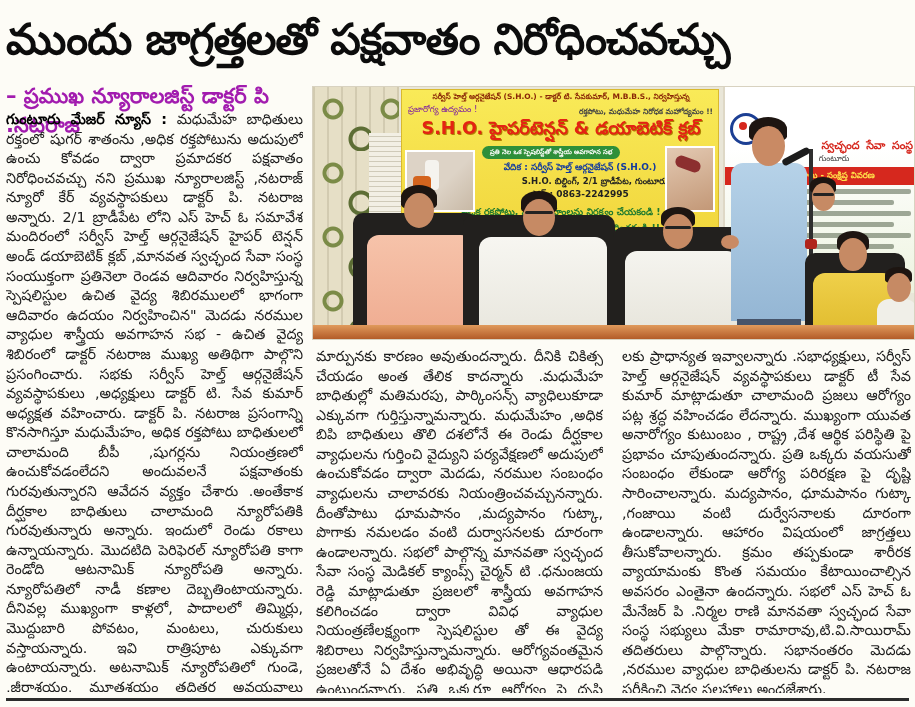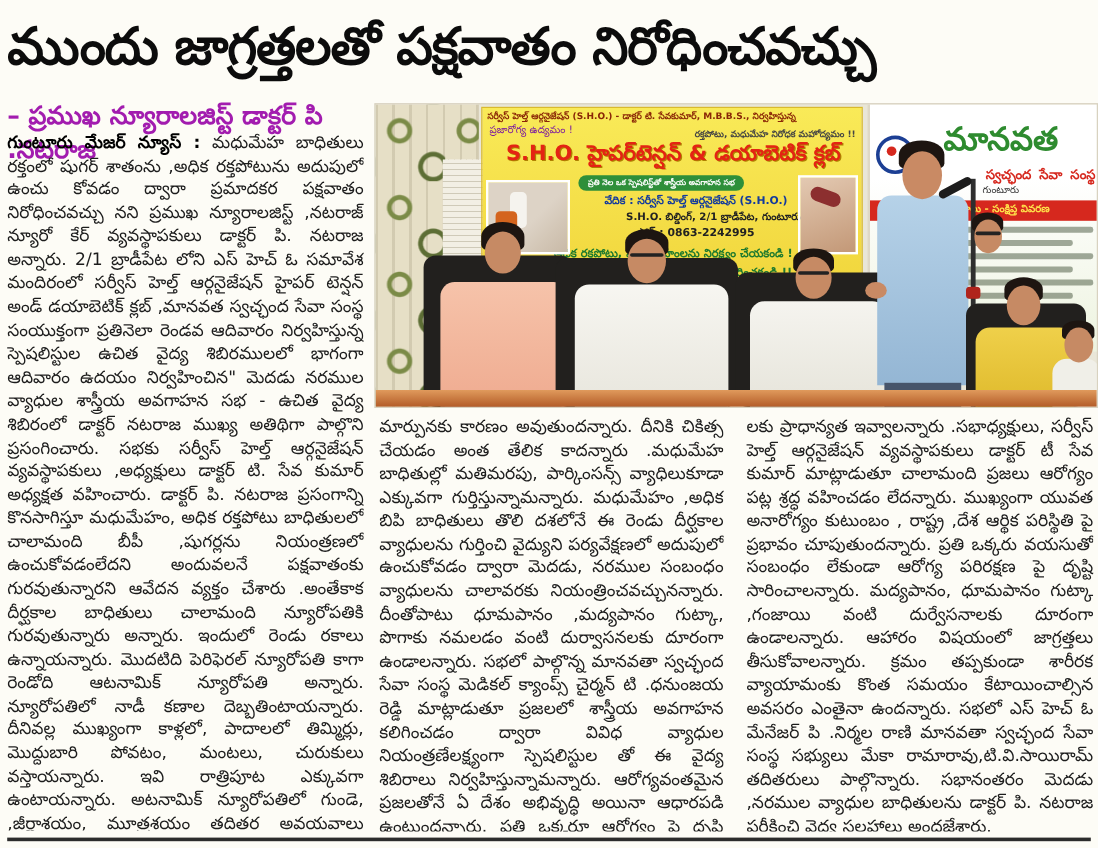--- a/index.html
+++ b/index.html
@@ -19,21 +19,21 @@
   .curtain{position:absolute;left:0;top:0;width:86px;height:100%;background-color:#e6dfc6;
     background-image:
       radial-gradient(circle at 20px 22px, rgba(0,0,0,0) 6px, #7b8b47 7px, #7b8b47 10px, rgba(0,0,0,0) 11px),
       radial-gradient(circle at 48px 52px, rgba(0,0,0,0) 8px, #5d6e35 9px, #5d6e35 12px, rgba(0,0,0,0) 13px),
       repeating-linear-gradient(90deg, rgba(120,110,80,.18) 0 2px, rgba(0,0,0,0) 2px 14px);
     background-size:58px 64px,58px 64px,100% 100%;}
   .mesh{position:absolute;left:56px;top:46px;width:36px;height:108px;
     background-image:repeating-linear-gradient(0deg,#f2efe4 0 4px,#cfcab8 4px 5px),repeating-linear-gradient(90deg,rgba(255,255,255,.5) 0 4px,rgba(140,135,120,.35) 4px 5px);}
 
   .banner-yellow{position:absolute;left:88px;top:2px;width:318px;height:152px;background:linear-gradient(#f9ea58,#f1d63c);border:1px solid #d9b92e;box-sizing:border-box;}
-  .by-line1{position:absolute;left:4px;top:2px;width:310px;font-size:7.5px;font-weight:700;color:#8a2606;text-align:left;white-space:nowrap;overflow:hidden;}
+  .by-line1{position:absolute;left:4px;top:2px;width:310px;font-size:7.5px;font-weight:700;color:#8a2606;text-align:center;white-space:nowrap;overflow:hidden;}
   .by-line2{position:absolute;left:6px;top:14px;font-size:8.5px;font-weight:400;color:#7c1ba0;}
   .by-line3{position:absolute;right:5px;top:17px;font-size:7.5px;font-weight:700;color:#444;}
   .by-title{position:absolute;left:2px;top:28px;width:314px;font-size:17.5px;font-weight:800;color:#e42313;text-align:center;white-space:nowrap;overflow:hidden;text-shadow:1px 1px 0 #b08000;}
   .by-oval{position:absolute;left:80px;top:56px;background:#2e8f3a;color:#fff;border-radius:9px;font-size:6.5px;font-weight:700;padding:2px 8px;white-space:nowrap;}
   .by-venue{position:absolute;left:78px;top:72px;width:200px;font-size:9px;font-weight:700;color:#123a9e;text-align:center;white-space:nowrap;overflow:hidden;}
   .by-addr{position:absolute;left:78px;top:86px;width:200px;font-size:8.5px;font-weight:700;color:#222;text-align:right;white-space:nowrap;overflow:hidden;}
   .by-phone{position:absolute;left:78px;top:99px;width:200px;font-size:9px;font-weight:700;color:#222;text-align:center;}
   .by-green1{position:absolute;left:2px;top:116px;width:314px;font-size:9.5px;font-weight:800;color:#1f7a2e;text-align:center;white-space:nowrap;overflow:hidden;}
   .by-green2{position:absolute;left:2px;top:132px;width:314px;font-size:9.5px;font-weight:800;color:#1f7a2e;text-align:center;white-space:nowrap;overflow:hidden;}
   .inset-left{position:absolute;left:3px;top:60px;width:66px;height:58px;background:linear-gradient(135deg,#ddd3c6 55%,#c8b9a6);border:2px solid #fff;}
@@ -95,21 +95,20 @@
       <div class="by-phone">ఫోన్ : 0863-2242995</div>
       <div class="by-green1">అధిక రక్తపోటు, మధుమేహంలను నిర్లక్ష్యం చేయకండి !</div>
       <div class="by-green2">ప్రాణాంతక గుండెపోటు, పక్షవాతంలను గుర్తించకండి !!</div>
       <div class="inset-left"></div>
       <div class="inset-right"></div>
     </div>
 
     <div class="banner-manavata">
       <div class="bm-top"></div>
       <div class="bm-logo"></div>
-      <div class="bm-title">మానవత</div>
       <div class="bm-sub">స్వచ్ఛంద సేవా సంస్థ</div>
       <div class="bm-city">గుంటూరు</div>
       <div class="bm-band">సంస్థ ఆశయాలు - సంక్షిప్త వివరణ</div>
       <div class="bm-list">
         <div></div>
           <div></div>
           <div></div>
           <div></div>
           <div></div>
           <div></div>

